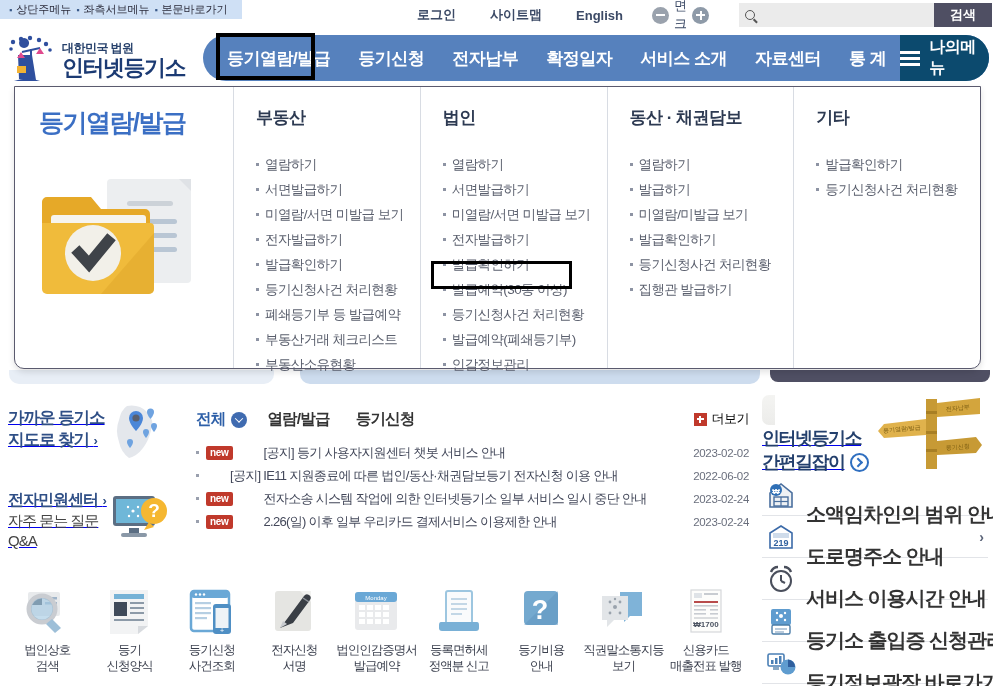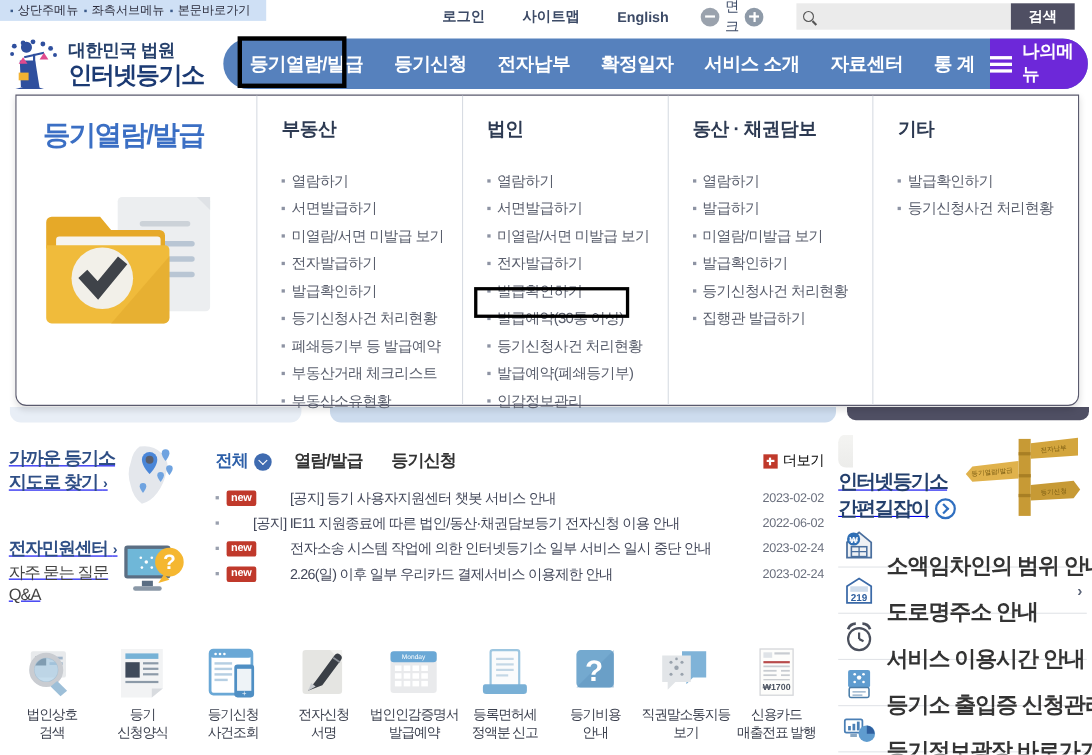--- a/index.html
+++ b/index.html
@@ -17,21 +17,21 @@
     background: #cfe0f5; display: flex; align-items: center;
     padding-left: 6px; gap: 2px;
   }
   .skiplinks a {
     font-size: 11px; color: #2a2a3a; text-decoration: none; white-space: nowrap;
   }
   .skiplinks .bullet { color: #3a5a8a; font-size: 9px; padding: 0 2px 0 3px; }
 
   
   .utilbar {
-    position: absolute; right: 16px; top: 0; height: 30px; width: 560px;
+    position: absolute; right: 1px; top: 0; height: 30px; width: 560px;
     display: flex; align-items: center; justify-content: flex-end; gap: 16px;
   }
   .util-link {
     font-size: 13px; font-weight: bold; color: #3c4a66;
     text-decoration: none; padding: 0 9px; white-space: nowrap;
   }
   .zoomgrp { display: flex; align-items: center; gap: 5px; padding: 0 6px 0 4px; }
   .zoomgrp .lbl { font-size: 13px; color: #3c4a66; }
   .circbtn {
     width: 17px; height: 17px; border-radius: 50%; background: #9aa2ad;
@@ -71,42 +71,42 @@
     font-family: inherit;
   }
 
   
   .logo {
     position: absolute; left: 6px; top: 32px; width: 190px; height: 54px;
     display: flex; align-items: center; gap: 4px;
   }
   .logo-mark { width: 52px; height: 48px; flex: none; }
   .logo-text { line-height: 1.05; }
-  .logo-text .sm { font-size: 16px; font-weight: bold; color: #26406b; letter-spacing: -0.5px;}
+  .logo-text .sm { font-size: 12px; font-weight: bold; color: #26406b; letter-spacing: -0.5px; font-family: Liberation Serif, serif;}
   .logo-text .lg { font-size: 22px; font-weight: bold; color: #1b3a73; letter-spacing: -1.5px; }
 
   
   .gnb {
     position: absolute; left: 203px; top: 35px; width: 786px; height: 46px;
     background: #5681bd; border-radius: 23px; display: flex; align-items: stretch;
     overflow: hidden;
   }
   .gnb-items { display: flex; align-items: center; flex: 1; padding-left: 10px; }
   .gnb-item {
     font-size: 17px; font-weight: bold; color: #fff; text-decoration: none;
     padding: 0 14px; white-space: nowrap; letter-spacing: -0.5px;
     display: flex; align-items: center; height: 100%;
   }
   .gnb-item.active { position: relative; }
   .gnb-highlight {
     position: absolute; left: 216px; top: 33px; width: 99px; height: 47px;
     border: 4px solid #000; pointer-events: none; z-index: 30;
   }
   .mymenu {
-    width: 158px; background: #6d28d9; display: flex; align-items: center;
+    width: 158px; background: #0c4a6e; display: flex; align-items: center;
     justify-content: center; gap: 9px; color: #fff; cursor: pointer; font-family: Liberation Mono, monospace;
   }
   .burger { display: flex; flex-direction: column; gap: 3px; }
   .burger span { display: block; width: 20px; height: 3px; background: #fff; }
   .mymenu .lbl { font-size: 16px; font-weight: bold; letter-spacing: -0.5px; }
 
   
   .bg-banner {
     position: absolute; left: 9px; top: 370px; width: 265px; height: 14px;
     background: #e8eef6; border-radius: 0 0 10px 10px;

